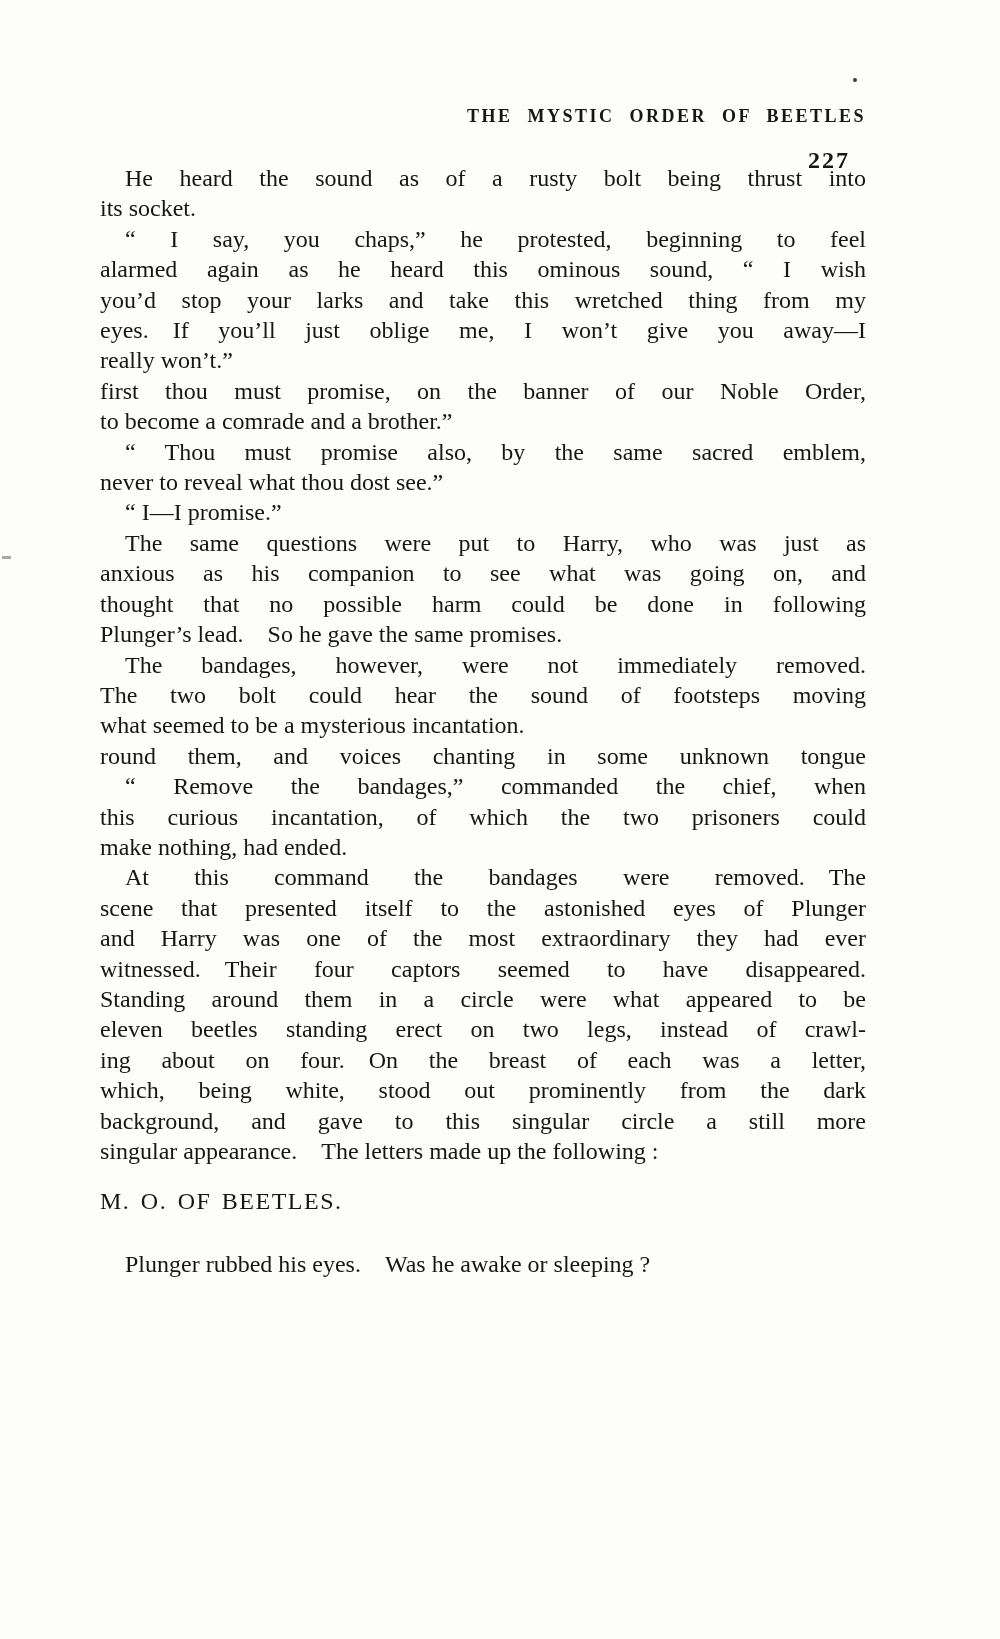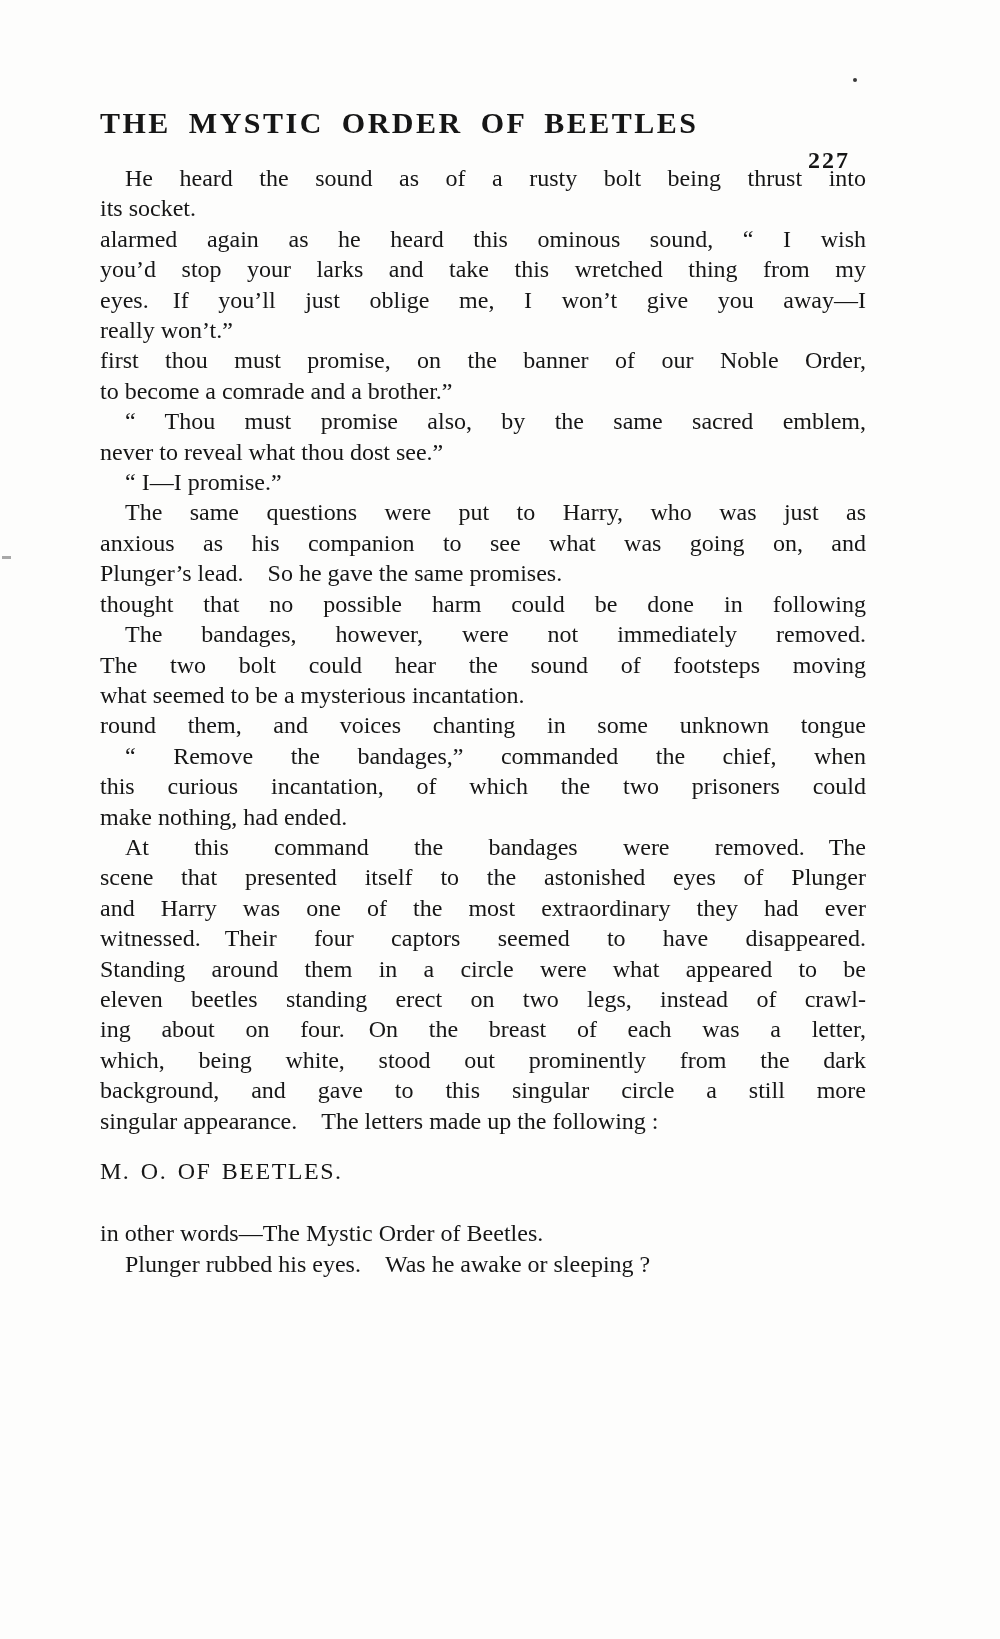--- a/index.html
+++ b/index.html
@@ -18,22 +18,22 @@
   }
   .running-head {
     position: absolute;
     top: 106px;
     left: 100px;
     width: 766px;
     height: 34px;
   }
   .running-head .title {
     display: block;
-    text-align: left;
-    font-size: 30px;
+    text-align: right;
+    font-size: 18px;
     font-weight: bold;
     letter-spacing: 2.5px;
     word-spacing: 8px;
     white-space: nowrap;
   }
   .running-head .page-num {
     position: absolute;
     right: 16px;
     top: 2px;
     font-size: 24px;
@@ -91,41 +91,42 @@
     <span class="page-num">227</span>
   </div>
 
   <div class="page-body">
 
   <div class="para">
         <div class="line indent">He heard the sound as of a rusty bolt being thrust into</div>
         <div class="line last">its socket.</div>
       </div>
       <div class="para">
+        <div class="line indent">“ I say, you chaps,” he protested, beginning to feel</div>
         <div class="line">alarmed again as he heard this ominous sound, “ I wish</div>
         <div class="line">you’d stop your larks and take this wretched thing from my</div>
         <div class="line">eyes.  If you’ll just oblige me, I won’t give you away—I</div>
         <div class="line last">really won’t.”</div>
       </div>
       <div class="para">
         <div class="line">first thou must promise, on the banner of our Noble Order,</div>
         <div class="line last">to become a comrade and a brother.”</div>
       </div>
       <div class="para">
         <div class="line indent">“ Thou must promise also, by the same sacred emblem,</div>
         <div class="line last">never to reveal what thou dost see.”</div>
       </div>
       <div class="para">
         <div class="line last indent">“ I—I promise.”</div>
       </div>
       <div class="para">
         <div class="line indent">The same questions were put to Harry, who was just as</div>
         <div class="line">anxious as his companion to see what was going on, and</div>
+        <div class="line">thought that no possible harm could be done in following</div>
         <div class="line last">Plunger’s lead.  So he gave the same promises.</div>
-        <div class="line">thought that no possible harm could be done in following</div>
       </div>
       <div class="para">
         <div class="line indent">The bandages, however, were not immediately removed.</div>
         <div class="line">The two bolt could hear the sound of footsteps moving</div>
         <div class="line last">what seemed to be a mysterious incantation.</div>
         <div class="line">round them, and voices chanting in some unknown tongue</div>
       </div>
       <div class="para">
         <div class="line indent">“ Remove the bandages,” commanded the chief, when</div>
         <div class="line">this curious incantation, of which the two prisoners could</div>
@@ -138,23 +139,20 @@
         <div class="line">witnessed.  Their four captors seemed to have disappeared.</div>
         <div class="line">Standing around them in a circle were what appeared to be</div>
         <div class="line">eleven beetles standing erect on two legs, instead of crawl-</div>
         <div class="line">ing about on four.  On the breast of each was a letter,</div>
         <div class="line">which, being white, stood out prominently from the dark</div>
         <div class="line">background, and gave to this singular circle a still more</div>
         <div class="line last">singular appearance.  The letters made up the following :</div>
       </div>
       <div class="para display">M. O. OF BEETLES.</div>
       <div class="para">
-        <div class="line last">in other words—The Mystic Order of Beetles.</div>
-      </div>
-      <div class="para">
         <div class="line last indent">Plunger rubbed his eyes.  Was he awake or sleeping ?</div>
       </div>
     </div>
 
   <div class="speck speck-top-right"></div>
   <div class="speck speck-left-margin"></div>
 
 </div>
 
 </body></html>

